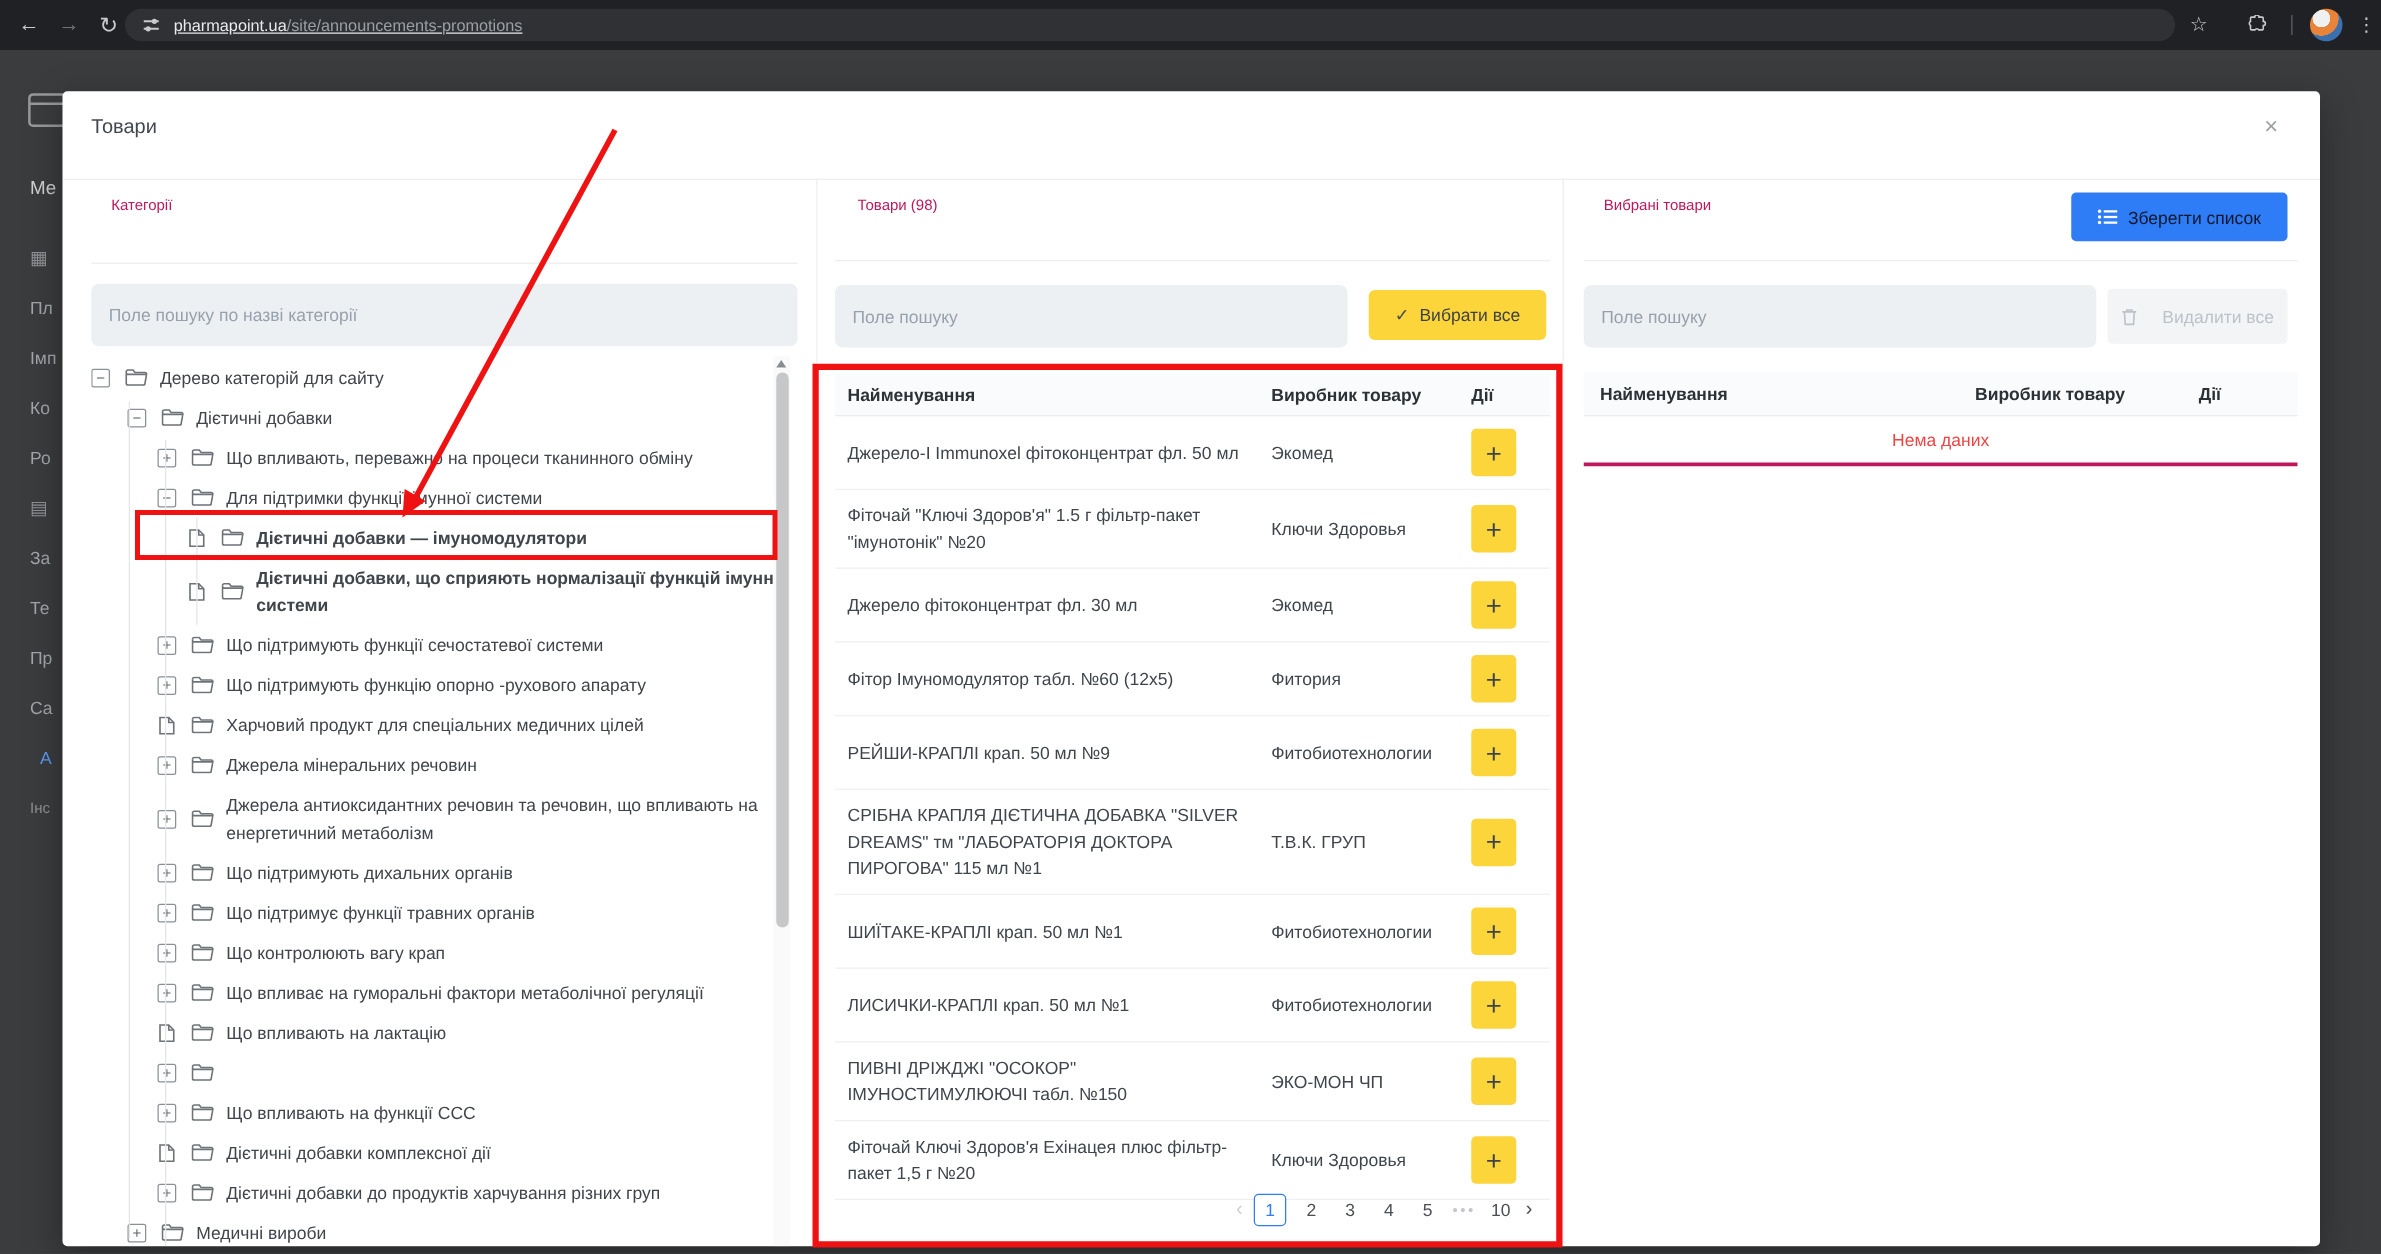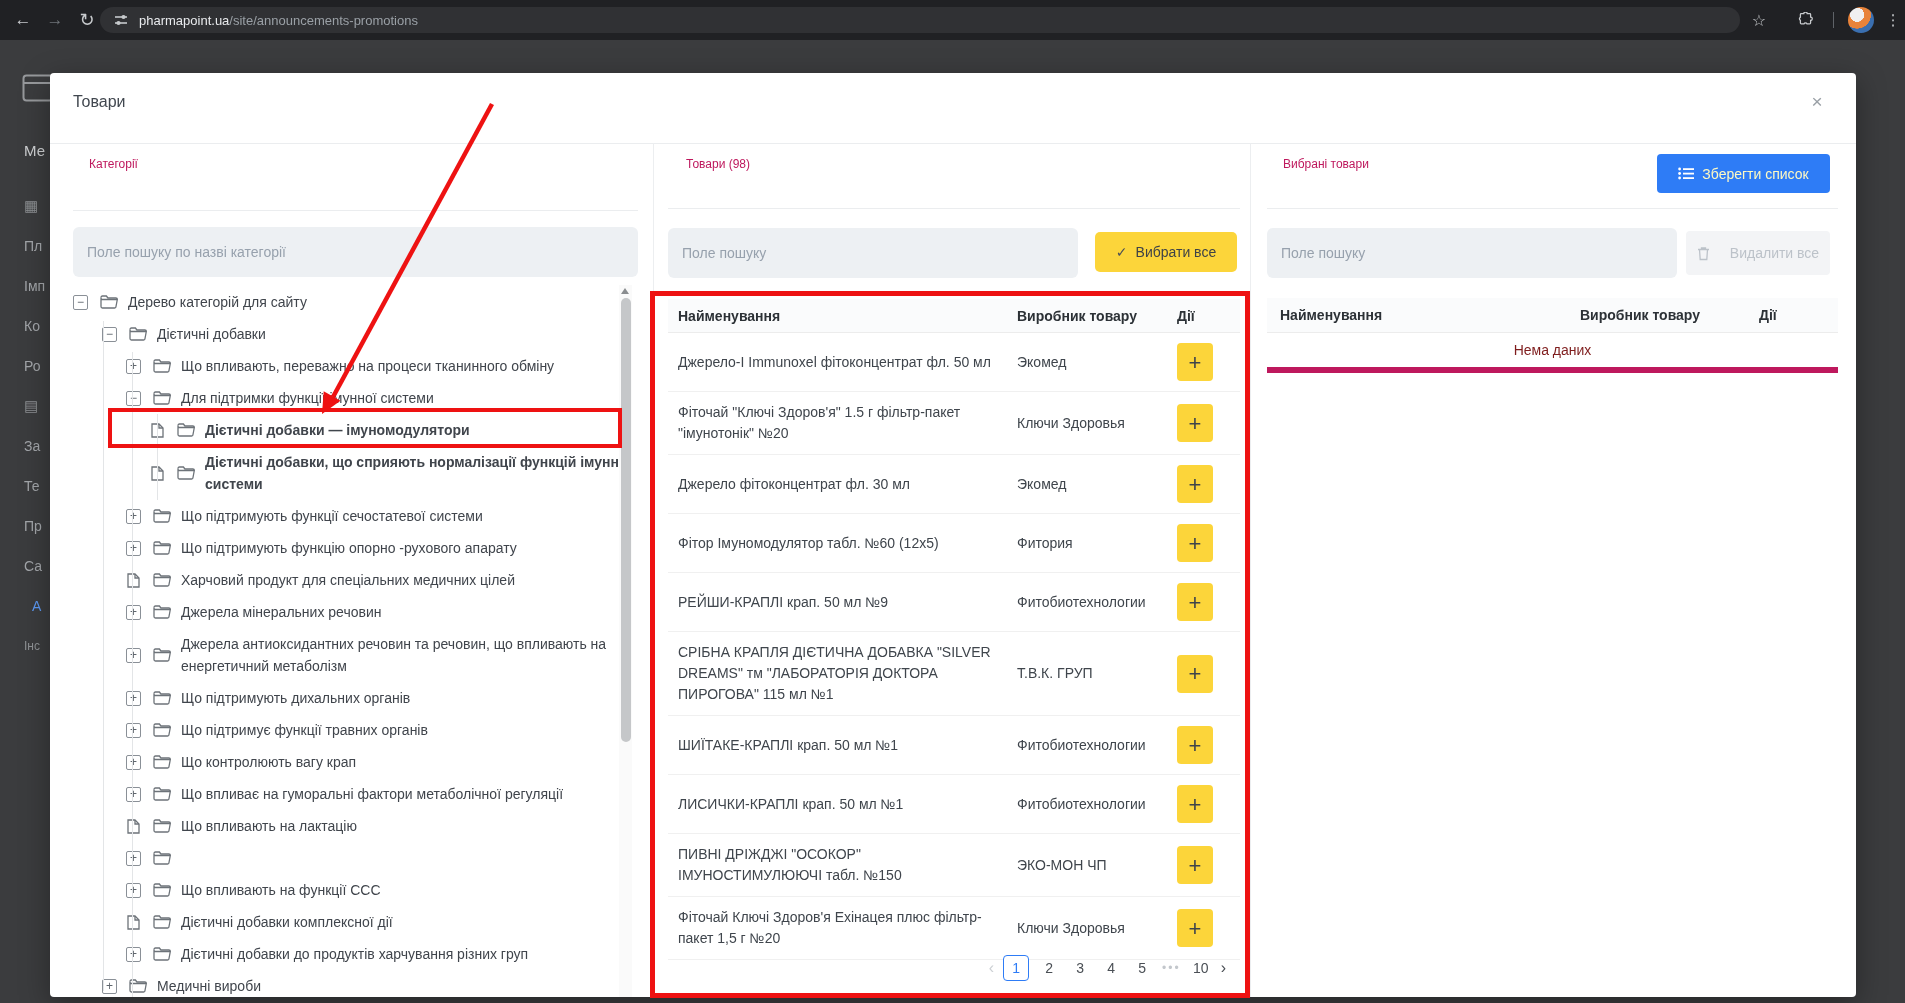--- a/index.html
+++ b/index.html
@@ -9,21 +9,21 @@
   #screen { position:relative; width:1905px; height:1003px; background:#3b3c3e; }
 
   
   #toolbar { position:absolute; left:0; top:0; width:1905px; height:40px; background:#202124; z-index:3; }
   .tb-ico { position:absolute; top:0; height:40px; display:flex; align-items:center; justify-content:center;
             width:30px; color:#c7cacd; font-size:17px; cursor:pointer; }
   .tb-ico.dis { color:#6e7378; }
   #omnibox { position:absolute; left:100px; top:7px; width:1640px; height:26px; border-radius:13px;
              background:#303134; display:flex; align-items:center; }
   #omnibox .site-ico { margin-left:13px; width:16px; height:16px; }
-  #url { margin-left:10px; font-size:13px; color:#e8eaed; white-space:nowrap; }
+  #url { margin-left:10px; font-size:13px; color:#e8eaed; white-space:nowrap;text-decoration:underline; }
   #url .path { color:#9aa0a6; }
   .tb-sep { position:absolute; left:1833px; top:12px; width:1px; height:16px; background:#5f6368; }
   #avatar { position:absolute; left:1848px; top:7px; width:26px; height:26px; border-radius:50%;
             background:radial-gradient(circle at 35% 30%, #f0f0f0 0 28%, #e8833a 29% 55%, #3a6fb0 56% 100%); }
 
   
   #ghost { position:absolute; left:0; top:40px; width:1905px; height:963px; z-index:1; color:#a3a6aa; }
   #ghost-win { position:absolute; left:22px; top:34px; }
   #ghost-list { position:absolute; left:24px; top:90px; width:60px; }
   .g-row { height:40px; display:flex; align-items:center; font-size:14px; color:#a3a6aa; }
@@ -60,21 +60,21 @@
   #scrollbar .arr { position:absolute; left:2px; top:3px; width:0; height:0;
                     border-left:4.5px solid transparent; border-right:4.5px solid transparent; border-bottom:6px solid #8a8d90; }
   #scrollbar .thumb { position:absolute; left:1.5px; top:13px; width:10px; height:444px; background:#c5c7c9; border-radius:5px; }
 
   
   #col2 { position:absolute; left:618px; top:0; width:572px; height:924px; }
   #col3 { position:absolute; left:1217px; top:0; width:571px; height:924px; }
   .btn-yellow { position:absolute; background:#fcd53a; border-radius:5px; display:flex; align-items:center;
                 justify-content:center; font-size:14px; color:#3e4247; cursor:pointer; gap:8px; }
   .btn-blue { position:absolute; background:#2e7cf6; border-radius:4px; display:flex; align-items:center;
-              justify-content:center; font-size:14px; color:#fef9c3; cursor:pointer; gap:8px;text-align:center; }
+              justify-content:center; font-size:14px; color:#0f172a; cursor:pointer; gap:8px;text-align:center; }
   .btn-gray { position:absolute; background:#f3f4f6; border-radius:4px; display:flex; align-items:center;
               justify-content:center; font-size:14px; color:#bcc2c9; gap:20px; }
   .chk { font-size:14px; color:#4b5056; }
 
   .tbl-head { display:flex; align-items:center; background:#fafbfc; font-size:14px; color:#2c3136; font-weight:bold; }
   #p-head { position:absolute; top:226px; left:0; width:572px; height:34px; border-bottom:1px solid #ececec; }
   .p-name-c { width:340px; padding-left:10px; }
   .p-man-c  { width:150px; margin-left:9px; }
   .p-act-c  { width:36px;  margin-left:10px; }
   #p-rows { position:absolute; top:260px; left:0; width:572px; }
@@ -89,21 +89,21 @@
                     color:#2e7cf6; background:#fff; }
   .pg-prev { color:#ccd0d4; font-size:16px; } .pg-next { font-size:16px; cursor:pointer; }
   .pg-dots { color:#c3c7cc; letter-spacing:2px; font-size:12px; }
 
   
   #s-head { position:absolute; top:225px; left:0; width:571px; height:35px; border-bottom:1px solid #ececec; }
   .s-name-c { width:313px; padding-left:13px; }
   .s-man-c  { width:179px; }
   .s-act-c  { width:66px; }
   #s-empty { position:absolute; top:260px; left:0; width:571px; height:40px; display:flex; align-items:center;
-             justify-content:center; font-size:14px; color:#7f1d1d; border-bottom:6px solid #be185d; }
+             justify-content:center; font-size:14px; color:#ef4444; border-bottom:3px solid #be185d; }
 
   
   .anno { position:absolute; border:4px solid #ee1212; z-index:6; pointer-events:none; }
   #anno-tree { left:108px; top:408px; width:514px; height:40px; }
   #anno-table { left:650px; top:291px; width:600px; height:707px; border-width:5px; }
   #anno-arrow { position:absolute; left:0; top:0; width:1905px; height:1003px; z-index:7; pointer-events:none; }
 </style>
 </head>
 <body>
 

